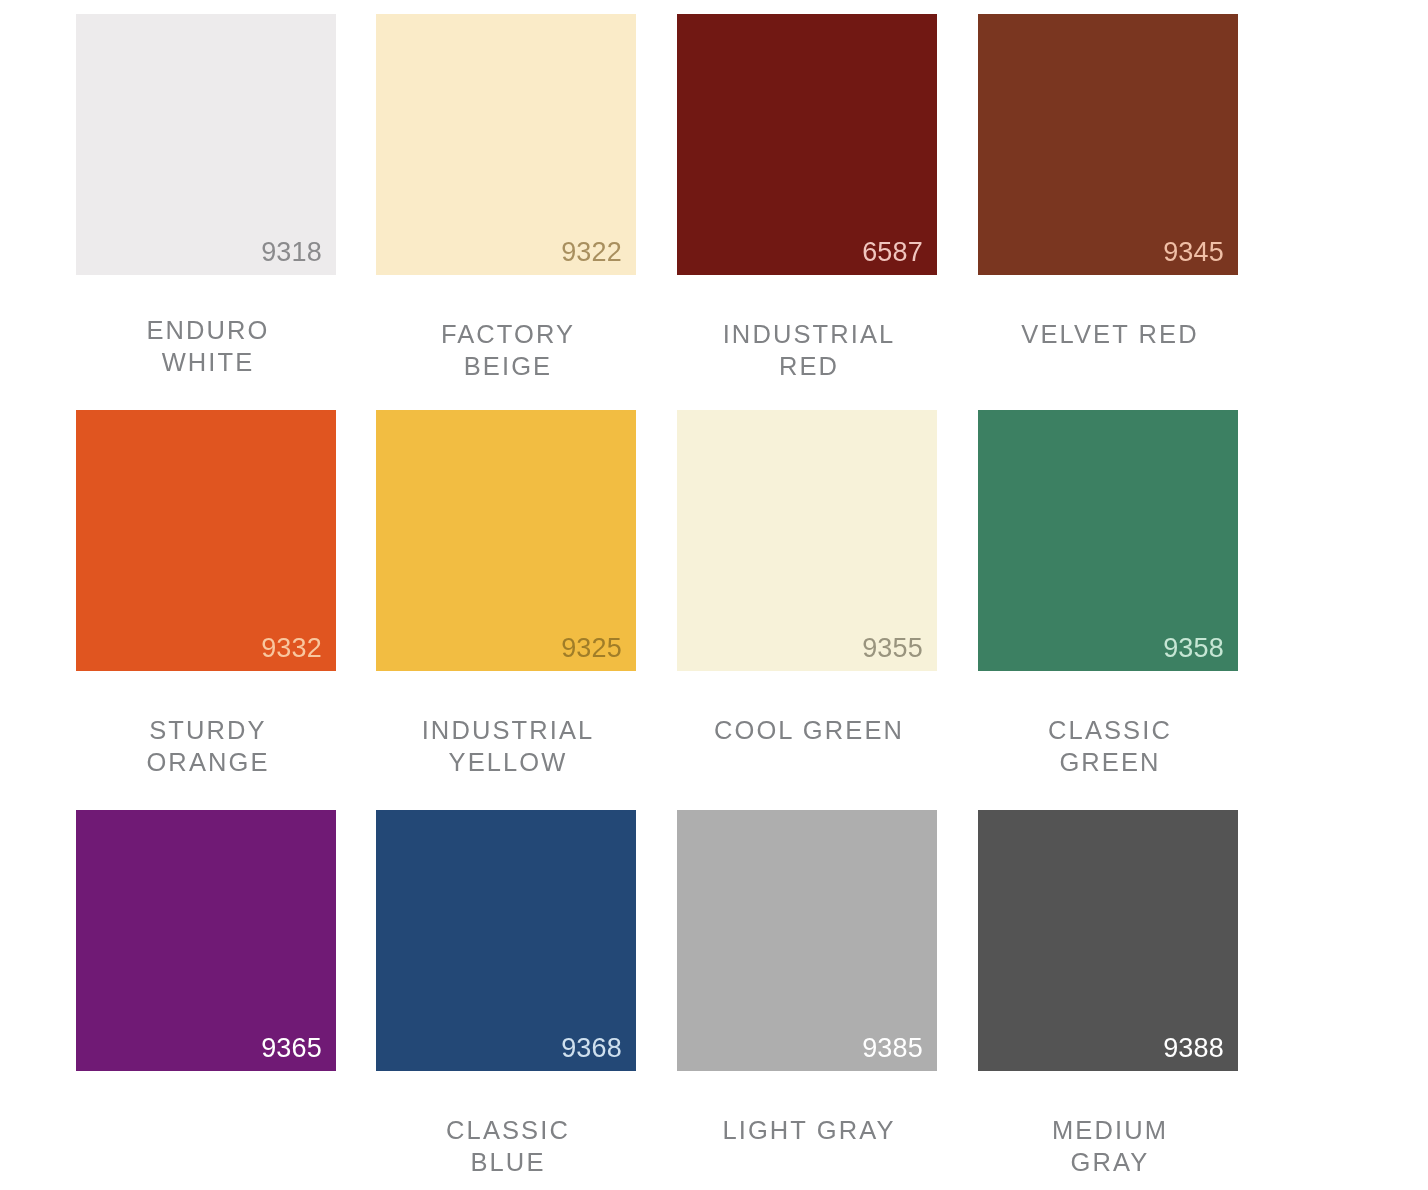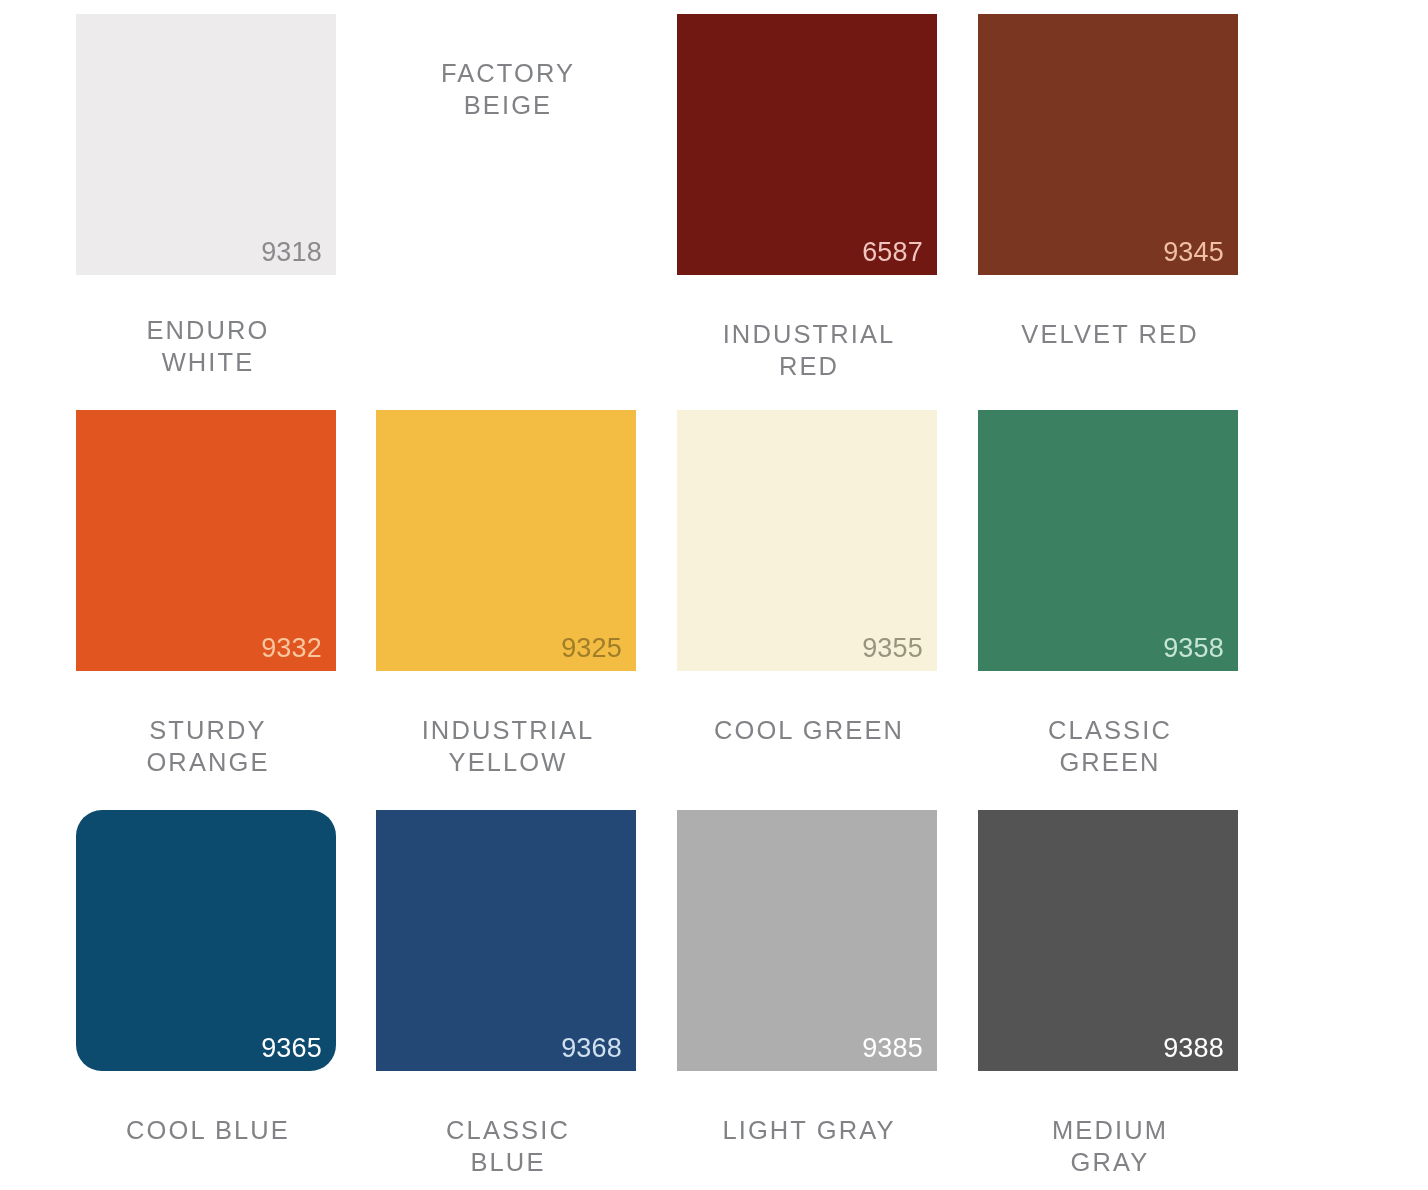--- a/index.html
+++ b/index.html
@@ -79,20 +79,23 @@
 
   <div class="swatch-cell row1 col1">
     <div class="swatch-chip" style="background: rgb(237, 235, 236);">
       <span class="swatch-code" style="color: rgb(138, 138, 140);">9318</span>
     </div>
     <div class="swatch-name" style="color: rgb(128, 130, 133); margin-top: 40px;">ENDURO
 WHITE</div>
   </div>
 
   <div class="swatch-cell row1 col2">
+    <div class="swatch-chip" style="background: rgb(250, 235, 200);">
+      <span class="swatch-code" style="color: rgb(168, 143, 94);">9322</span>
+    </div>
     <div class="swatch-name" style="color: rgb(128, 130, 133);">FACTORY
 BEIGE</div>
   </div>
 
   <div class="swatch-cell row1 col3">
     <div class="swatch-chip" style="background: rgb(113, 24, 19);">
       <span class="swatch-code" style="color: rgb(240, 197, 190);">6587</span>
     </div>
     <div class="swatch-name" style="color: rgb(128, 130, 133);">INDUSTRIAL
 RED</div>
@@ -130,24 +133,23 @@
 
   <div class="swatch-cell row2 col4">
     <div class="swatch-chip" style="background: rgb(60, 128, 98);">
       <span class="swatch-code" style="color: rgb(198, 230, 212);">9358</span>
     </div>
     <div class="swatch-name" style="color: rgb(128, 130, 133);">CLASSIC
 GREEN</div>
   </div>
 
   <div class="swatch-cell row3 col1">
-    <div class="swatch-chip" style="background: #0c4a6e; border-radius: 26px;">
+    <div class="swatch-chip" style="background: #701a75;">
       <span class="swatch-code" style="color: rgb(255, 255, 255);">9365</span>
     </div>
-    <div class="swatch-name" style="color: rgb(128, 130, 133);">COOL BLUE</div>
   </div>
 
   <div class="swatch-cell row3 col2">
     <div class="swatch-chip" style="background: rgb(35, 72, 118);">
       <span class="swatch-code" style="color: rgb(207, 224, 238);">9368</span>
     </div>
     <div class="swatch-name" style="color: rgb(128, 130, 133);">CLASSIC
 BLUE</div>
   </div>
 

